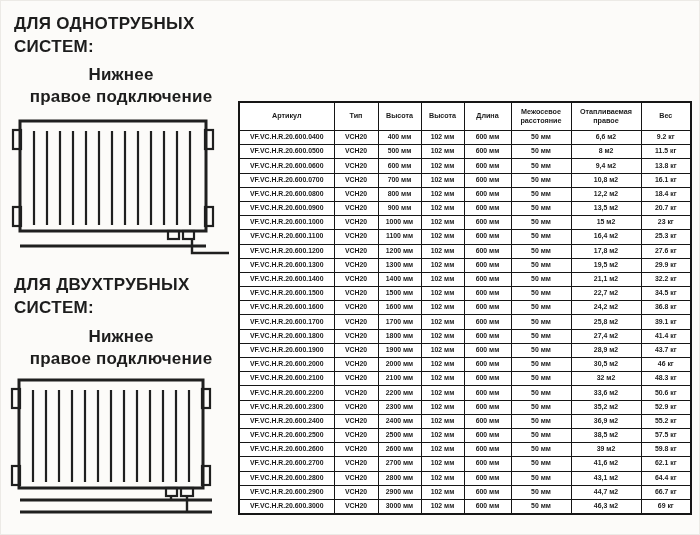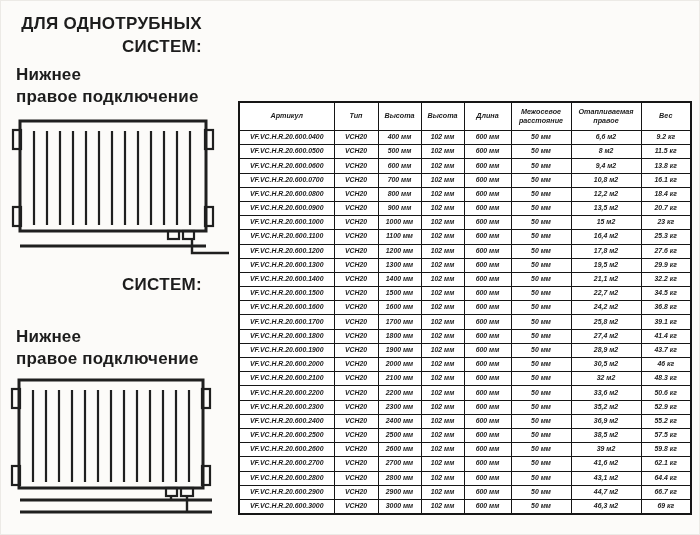--- a/index.html
+++ b/index.html
@@ -11,40 +11,39 @@
     font-family:"Liberation Sans",sans-serif;
     color:#1d1d1d;
     box-shadow:inset 0 0 0 1px #eceae6;
   }
   .abs{position:absolute;}
   .h-title{
     font-weight:bold;
     font-size:17px;
     line-height:23px;
     letter-spacing:.3px;
-    text-align:right;
+    text-align:left;
     width:188px;
   }
   .h-sub{
     font-weight:bold;
     font-size:17px;
     line-height:22px;
     letter-spacing:.2px;
-    text-align:left;
+    text-align:center;
     width:210px;
   }
   table.spec{
     position:absolute;
     left:238px;top:101px;
     width:452px;
     border-collapse:collapse;
     table-layout:fixed;
     background:#ffffff;
     border:2.6px solid #161616;
-    font-style:italic;
   }
   table.spec th, table.spec td{
     border:1.6px solid #161616;
     font-weight:bold;
     text-align:center;
     vertical-align:middle;
     padding:0;
     color:#1b1b1b;
     overflow:hidden;
     white-space:nowrap;
@@ -106,20 +105,21 @@
     <rect x="160" y="118" width="11" height="8"></rect>
       <rect x="175" y="118" width="11" height="8"></rect>
   </g>
 
   <line class="ln" x1="12" y1="133" x2="198" y2="133" stroke-width="3"></line>
 
   <polyline class="ln" points="184,126 184,140 221,140" stroke-width="2.4"></polyline>
 </svg>
 
 <div class="abs h-title" style="left:14px;top:273px">
+  <div>ДЛЯ ДВУХТРУБНЫХ</div>
   <div>СИСТЕМ:</div>
 </div>
 
 <div class="abs h-sub" style="left:16px;top:326px">
   <div>Нижнее</div>
   <div>правое подключение</div>
 </div>
 
 <svg class="abs" style="left:8px;top:370px" width="230" height="160" viewBox="0 0 230 160">
 

